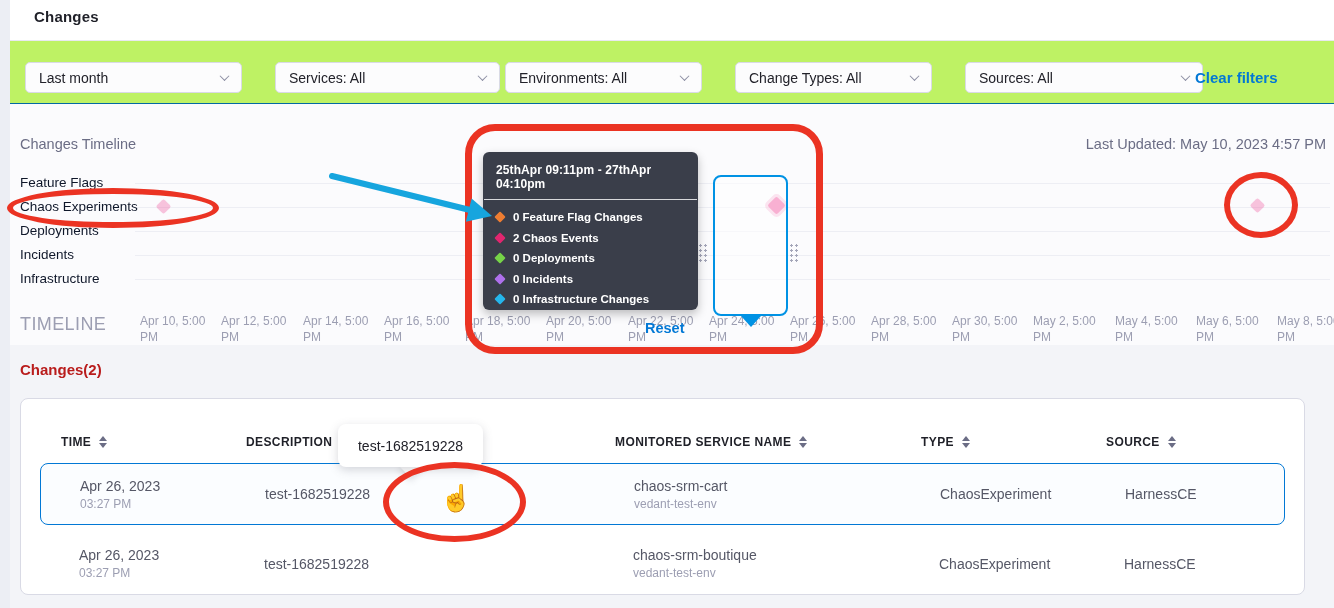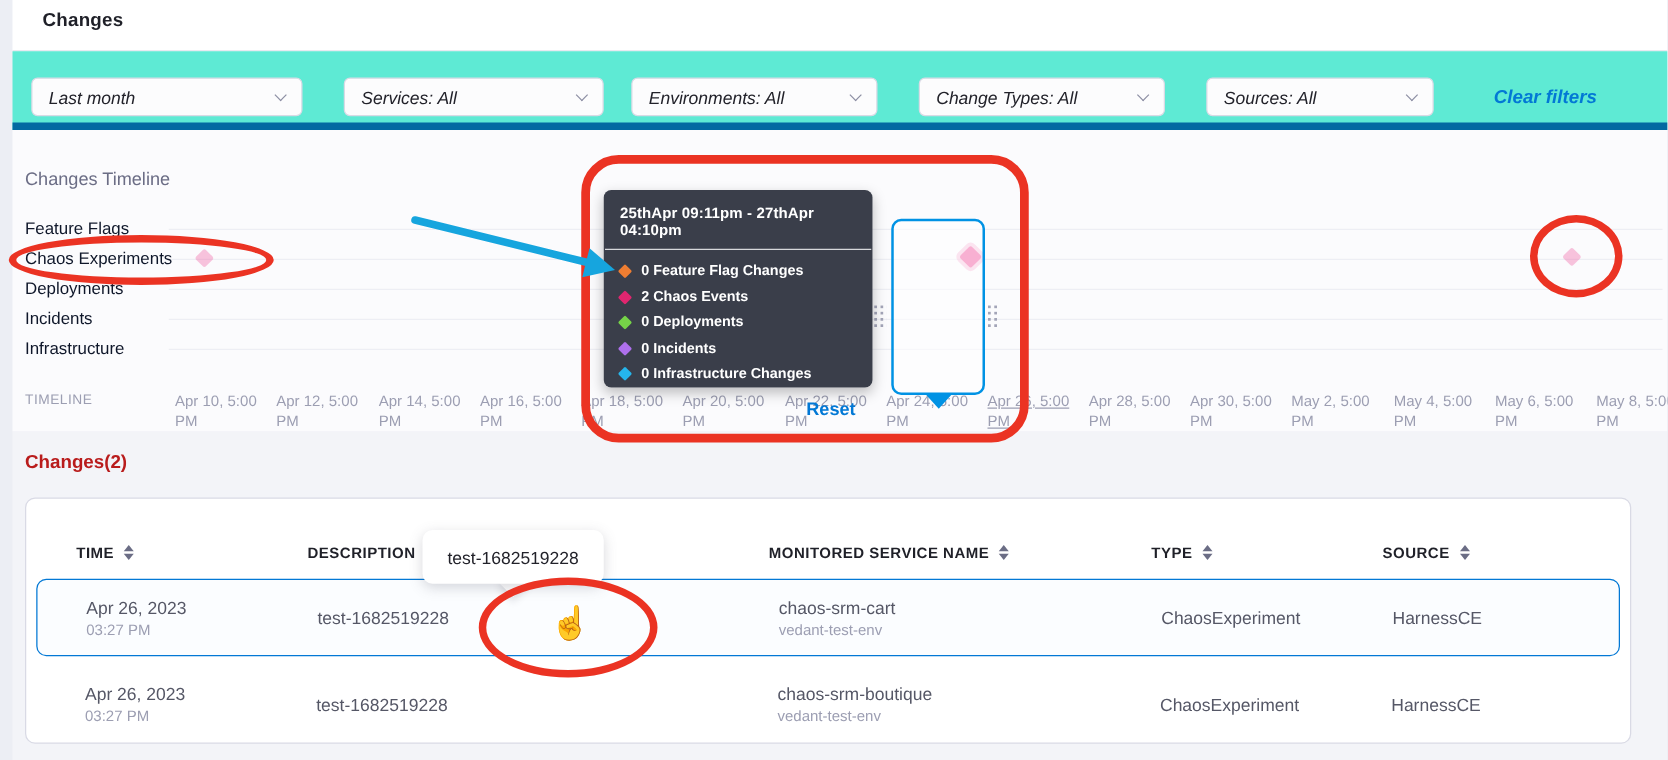--- a/index.html
+++ b/index.html
@@ -4,33 +4,33 @@
 <style>
   * { margin:0; padding:0; box-sizing:border-box; }
   html,body { width:1334px; height:608px; overflow:hidden; }
   body { background:#ECEEF4; font-family:"Liberation Sans", sans-serif; color:#22222A; position:relative; }
 
   
   .top-header { position:absolute; left:10px; top:0; width:1324px; height:41px; background:#fff; border-bottom:1px solid #E8E9F0; }
   .page-title { position:absolute; left:24px; top:8px; font-size:15px; font-weight:700; color:#1F2028; letter-spacing:.2px; }
 
   
-  .filter-bar { position:absolute; left:10px; top:41px; width:1324px; height:63px; background:#5eead4; border-bottom:6px solid #0369a1;font-style:italic; }
+  .filter-bar { position:absolute; left:10px; top:41px; width:1324px; height:63px; background:#bef264; border-bottom:1px solid #0369a1; }
   .dropdown { position:absolute; top:21px; height:31px; background:#FCFCFD; border:1px solid #D9DAE5; border-radius:5px;
               display:flex; align-items:center; justify-content:space-between; padding:0 13px; font-size:14px; color:#22222A; cursor:pointer; }
   .chev { width:7px; height:7px; border-right:1.7px solid #8C8EA3; border-bottom:1.7px solid #8C8EA3; transform:rotate(45deg) translate(-1px,-1px); }
   .clear-filters { position:absolute; left:1185px; top:28px; font-size:15px; font-weight:700; color:#0278D5; cursor:pointer; }
 
   
   .timeline-sec { position:absolute; left:10px; top:104px; width:1324px; height:241px; background:#FBFBFD; z-index:30; }
   .tl-heading { position:absolute; left:10px; top:32px; font-size:14.5px; color:#6B6D85; }
   .last-updated { position:absolute; right:8px; top:32px; font-size:14.5px; color:#6B6D85; }
   .tl-row-label { position:absolute; left:10px; height:20px; line-height:20px; font-size:13.5px; color:#0f172a; }
   .tl-gridline { position:absolute; left:125px; width:1195px; height:1px; background:#EDEEF4; }
-  .tl-axis-label { position:absolute; left:10px; top:210px; font-size:11px; color:#9C9EB2; letter-spacing:.4px; }
+  .tl-axis-label { position:absolute; left:10px; top:210px; font-size:18px; color:#9C9EB2; letter-spacing:.4px; }
   .tick { position:absolute; top:210px; width:66px; font-size:12px; line-height:1.3; color:#9C9EB2; }
 
   
   .sel-rect { position:absolute; left:703px; top:71px; width:75px; height:141px; border:2px solid #0092E4; border-radius:8px;
               background:rgba(255,255,255,.55); z-index:10; cursor:move; }
   .sel-notch { position:absolute; left:731px; top:212px; width:0; height:0; border-left:10px solid transparent; border-right:10px solid transparent;
                border-top:11px solid #0092E4; z-index:11; }
   .drag-handle { position:absolute; top:139px; width:11px; height:20px; z-index:12; cursor:ew-resize;
                  background:radial-gradient(circle,#A3A5B8 1.1px,transparent 1.4px); background-size:5px 5px; }
   .handle-left { left:688px; } .handle-right { left:779px; }
@@ -61,21 +61,21 @@
 
   
   .table-sec { position:absolute; left:10px; top:345px; width:1324px; height:263px; background:#F3F4F8; z-index:5; }
   .tbl-heading { position:absolute; left:10px; top:16px; font-size:15px; font-weight:700; color:#b91c1c; }
   .card { position:absolute; left:10px; top:53px; width:1285px; height:197px; background:#fff; border:1px solid #D9DAE5; border-radius:8px; }
   .thead { display:grid; grid-template-columns:185px 369px 306px 185px 1fr; align-items:center; height:64px; padding:22px 0 0 40px; }
   .th { display:flex; align-items:center; font-size:12px; font-weight:700; color:#1F2028; letter-spacing:.4px; cursor:pointer; }
   .sort-icon { display:inline-flex; flex-direction:column; align-items:center; gap:2.5px; margin-left:8px; }
   .sort-icon i { display:block; width:0; height:0; border-left:4px solid transparent; border-right:4px solid transparent; }
   .sort-up { border-bottom:5px solid #6B6D85; } .sort-down { border-top:5px solid #6B6D85; }
-  .trow { display:grid; grid-template-columns:185px 369px 306px 185px 1fr; align-items:center; margin:0 8px; padding-left:39px; cursor:pointer; }
+  .trow { display:grid; grid-template-columns:185px 369px 306px 185px 1fr; align-items:center; margin:0 19px; padding-left:39px; cursor:pointer; }
   .trow-selected { height:62px; border:1px solid #0278D5; border-radius:8px; background:#FBFDFF; margin-bottom:10px; }
   .trow-plain { height:57px; background:#fff; }
   .cell-primary { font-size:14px; color:#555766; }
   .cell-secondary { font-size:12px; color:#9C9EB2; margin-top:3px; }
 
   
   .hover-tip { position:absolute; left:328px; top:79px; width:145px; height:43px; background:#fff; border-radius:8px;
                box-shadow:0 3px 10px rgba(96,97,112,.25); display:flex; align-items:center; justify-content:center;
                font-size:14px; color:#22222A; z-index:52; }
   .hover-tip-tail { position:absolute; left:392px; top:112px; width:17px; height:17px; background:#fff; transform:rotate(45deg);
@@ -89,41 +89,42 @@
 
 <div class="top-header">
   <div class="page-title">Changes</div>
 </div>
 
 <div class="filter-bar">
   <div class="dropdown" style="left:15px;width:217px;">
     <span>Last month</span>
     <span class="chev"></span>
   </div>
-  <div class="dropdown" style="left:265px;width:208px;">
+  <div class="dropdown" style="left:265px;width:225px;">
     <span>Services: All</span>
     <span class="chev"></span>
   </div>
   <div class="dropdown" style="left:495px;width:197px;">
     <span>Environments: All</span>
     <span class="chev"></span>
   </div>
   <div class="dropdown" style="left:725px;width:197px;">
     <span>Change Types: All</span>
     <span class="chev"></span>
   </div>
-  <div class="dropdown" style="left:955px;width:182px;">
+  <div class="dropdown" style="left:955px;width:238px;">
     <span>Sources: All</span>
     <span class="chev"></span>
   </div>
   <div class="clear-filters">Clear filters</div>
 </div>
 
 <div class="timeline-sec">
   <div class="tl-heading">Changes Timeline</div>
+  <div class="last-updated">Last Updated: May 10, 2023 4:57 PM</div>
 
   <div class="tl-gridline" style="top:79px;"></div>
   <div class="tl-gridline" style="top:103px;"></div>
   <div class="tl-gridline" style="top:127px;"></div>
   <div class="tl-gridline" style="top:151px;"></div>
   <div class="tl-gridline" style="top:175px;"></div>
 
   <div class="tl-row-label" style="top:69px;">Feature Flags</div>
   <div class="tl-row-label" style="top:93px;">Chaos Experiments</div>
   <div class="tl-row-label" style="top:117px;">Deployments</div>
@@ -132,21 +133,21 @@
 
   <div class="tl-axis-label">TIMELINE</div>
   <div class="tick" style="left:130px;">Apr 10, 5:00 PM</div>
   <div class="tick" style="left:211px;">Apr 12, 5:00 PM</div>
   <div class="tick" style="left:293px;">Apr 14, 5:00 PM</div>
   <div class="tick" style="left:374px;">Apr 16, 5:00 PM</div>
   <div class="tick" style="left:455px;">Apr 18, 5:00 PM</div>
   <div class="tick" style="left:536px;">Apr 20, 5:00 PM</div>
   <div class="tick" style="left:618px;">Apr 22, 5:00 PM</div>
   <div class="tick" style="left:699px;">Apr 24, 5:00 PM</div>
-  <div class="tick" style="left:780px;text-decoration:underline;">Apr 26, 5:00 PM</div>
+  <div class="tick" style="left:780px;">Apr 26, 5:00 PM</div>
   <div class="tick" style="left:861px;">Apr 28, 5:00 PM</div>
   <div class="tick" style="left:942px;">Apr 30, 5:00 PM</div>
   <div class="tick" style="left:1023px;">May 2, 5:00 PM</div>
   <div class="tick" style="left:1105px;">May 4, 5:00 PM</div>
   <div class="tick" style="left:1186px;">May 6, 5:00 PM</div>
   <div class="tick" style="left:1267px;">May 8, 5:00 PM</div>
 
   <div class="marker marker-faded1" style="background: rgb(240, 80, 155);"></div>
   <div class="marker marker-bright" style="background: rgb(240, 80, 155);"></div>
   <div class="marker marker-faded2" style="background: rgb(240, 80, 155);"></div>

